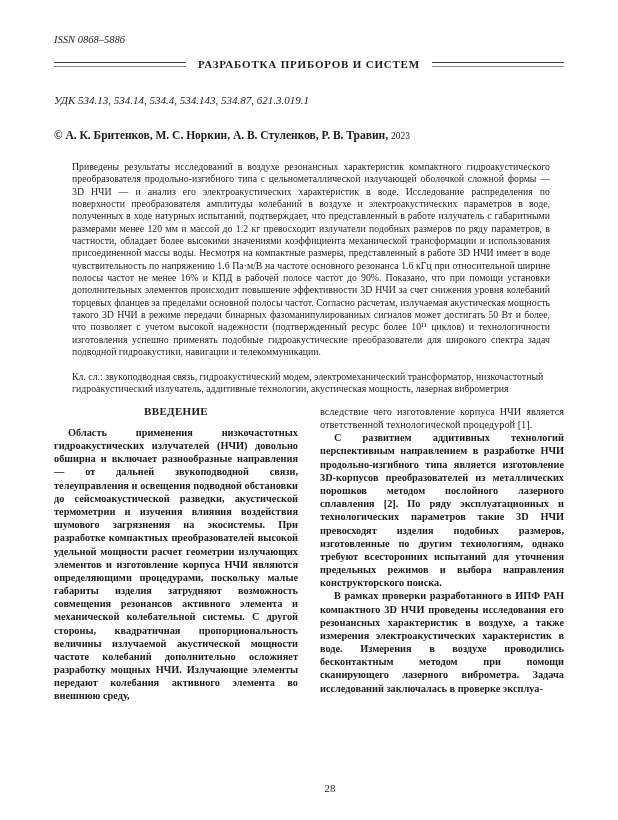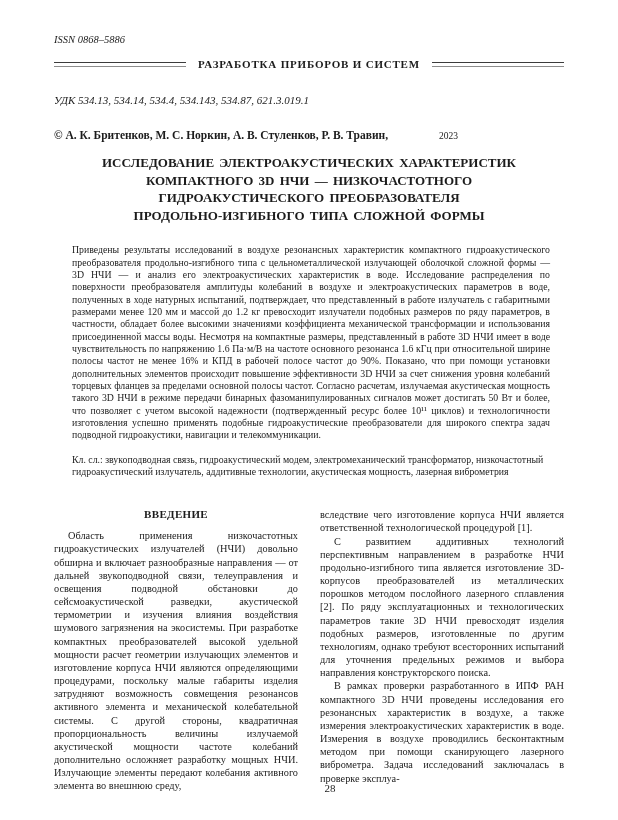--- a/index.html
+++ b/index.html
@@ -23,46 +23,46 @@
   .banner .rule {
     flex: 1 1 auto; height: 3px;
     border-top: 1px solid #3c3c3c; border-bottom: 1px solid #8d8d8d;
   }
   .banner .banner-text {
     font-weight: bold; font-size: 11px; letter-spacing: 0.8px;
     white-space: nowrap; padding: 0 12px;
   }
   .udk { font-style: italic; font-size: 11px; margin-top: 24px; font-family: Liberation Serif, serif; }
   .authors { font-size: 11.5px; font-weight: bold; margin-top: 23px; }
-  .authors .year { font-weight: normal; font-size: 9.5px; margin-left: 48px; }
+  .authors .year { font-weight: normal; font-size: 9.5px; }
   .title {
     font-size: 13px; font-weight: bold; text-align: center;
     white-space: pre-line; line-height: 1.35;
     margin: 13px 6px 0 6px; word-spacing: 2px;
   }
   .abstract {
     font-size: 9.8px; line-height: 1.26; text-align: justify;
     margin: 20px 14px 0 18px; hyphens: auto;
   }
   .keywords {
     font-size: 9.8px; line-height: 1.3;
     margin: 12px 14px 0 18px;
   }
   .kw-label { }
-  .columns { display: flex; gap: 22px; margin-top: 29px; }
+  .columns { display: flex; gap: 22px; margin-top: 9px; }
   .col { flex: 1 1 0; min-width: 0; }
   .sec-heading {
     font-size: 11px; font-weight: bold; text-align: center;
     margin: 0 0 9px 0; letter-spacing: 0.3px;
   }
   .body-par {
     font-size: 10.3px; line-height: 1.28; text-align: justify;
     margin: 0; hyphens: auto;
   }
-  .body-par.indent { text-indent: 14px; }
+  .body-par.indent { text-indent: 14px; font-weight: bold; }
   .page-number {
     position: absolute; bottom: 26px; left: 0; right: 0;
     text-align: center; font-size: 11px; padding-left: 42px;
   }
 </style>
 </head>
 <body>
 
 <div class="page">
 
@@ -76,24 +76,20 @@
     <span class="rule"></span>
   </div>
 
   <div class="udk">УДК 534.13, 534.14, 534.4, 534.143, 534.87, 621.3.019.1</div>
 
   <div class="authors">
     <span>© А. К. Бритенков, М. С. Норкин, А. В. Стуленков, Р. В. Травин,</span>
     <span class="year">2023</span>
   </div>
 
-  <h1 class="title">ИССЛЕДОВАНИЕ  ЭЛЕКТРОАКУСТИЧЕСКИХ  ХАРАКТЕРИСТИК
-КОМПАКТНОГО  3D НЧИ — НИЗКОЧАСТОТНОГО
-ГИДРОАКУСТИЧЕСКОГО  ПРЕОБРАЗОВАТЕЛЯ
-ПРОДОЛЬНО-ИЗГИБНОГО  ТИПА  СЛОЖНОЙ   ФОРМЫ</h1>
 
   <p class="abstract">Приведены результаты исследований в воздухе резонансных характеристик компактного гидроакустического преобразователя продольно-изгибного типа с цельнометаллической излучающей оболочкой сложной формы — 3D НЧИ — и анализ его электроакустических характеристик в воде. Исследование распределения по поверхности преобразователя амплитуды колебаний в воздухе и электроакустических параметров в воде, полученных в ходе натурных испытаний, подтверждает, что представленный в работе излучатель с габаритными размерами менее 120 мм и массой до 1.2 кг превосходит излучатели подобных размеров по ряду параметров, в частности, обладает более высокими значениями коэффициента механической трансформации и использования присоединенной массы воды. Несмотря на компактные размеры, представленный в работе 3D НЧИ имеет в воде чувствительность по напряжению 1.6 Па·м/В на частоте основного резонанса 1.6 кГц при относительной ширине полосы частот не менее 16% и КПД в рабочей полосе частот до 90%. Показано, что при помощи установки дополнительных элементов происходит повышение эффективности 3D НЧИ за счет снижения уровня колебаний торцевых фланцев за пределами основной полосы частот. Согласно расчетам, излучаемая акустическая мощность такого 3D НЧИ в режиме передачи бинарных фазоманипулированных сигналов может достигать 50 Вт и более, что позволяет с учетом высокой надежности (подтвержденный ресурс более 10¹¹ циклов) и технологичности изготовления успешно применять подобные гидроакустические преобразователи для широкого спектра задач подводной гидроакустики, навигации и телекоммуникации.</p>
 
   <p class="keywords"><span class="kw-label">Кл. сл.: </span><span>звукоподводная связь, гидроакустический модем, электромеханический трансформатор, низкочастотный гидроакустический излучатель, аддитивные технологии, акустическая мощность, лазерная виброметрия</span></p>
 
   <div class="columns">
     <div class="col">
       <h2 class="sec-heading">ВВЕДЕНИЕ</h2>
       <p class="body-par indent">Область применения низкочастотных гидроакустических излучателей (НЧИ) довольно обширна и включает разнообразные направления — от дальней звукоподводной связи, телеуправления и освещения подводной обстановки до сейсмоакустической разведки, акустической термометрии и изучения влияния воздействия шумового загрязнения на экосистемы. При разработке компактных преобразователей высокой удельной мощности расчет геометрии излучающих элементов и изготовление корпуса НЧИ являются определяющими процедурами, поскольку малые габариты изделия затрудняют возможность совмещения резонансов активного элемента и механической колебательной системы. С другой стороны, квадратичная пропорциональность величины излучаемой акустической мощности частоте колебаний дополнительно осложняет разработку мощных НЧИ. Излучающие элементы передают колебания активного элемента во внешнюю среду,</p>
     </div>

